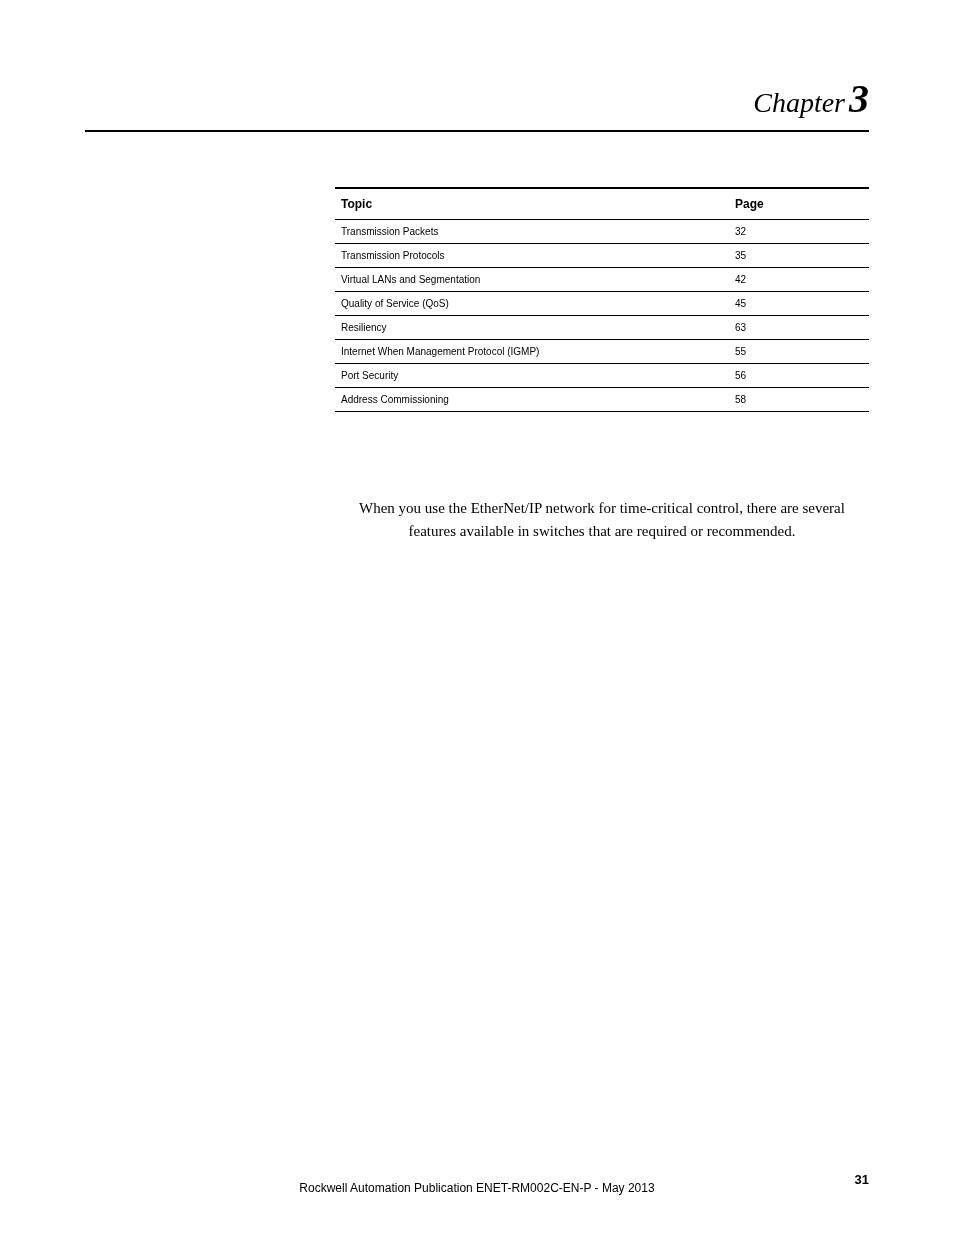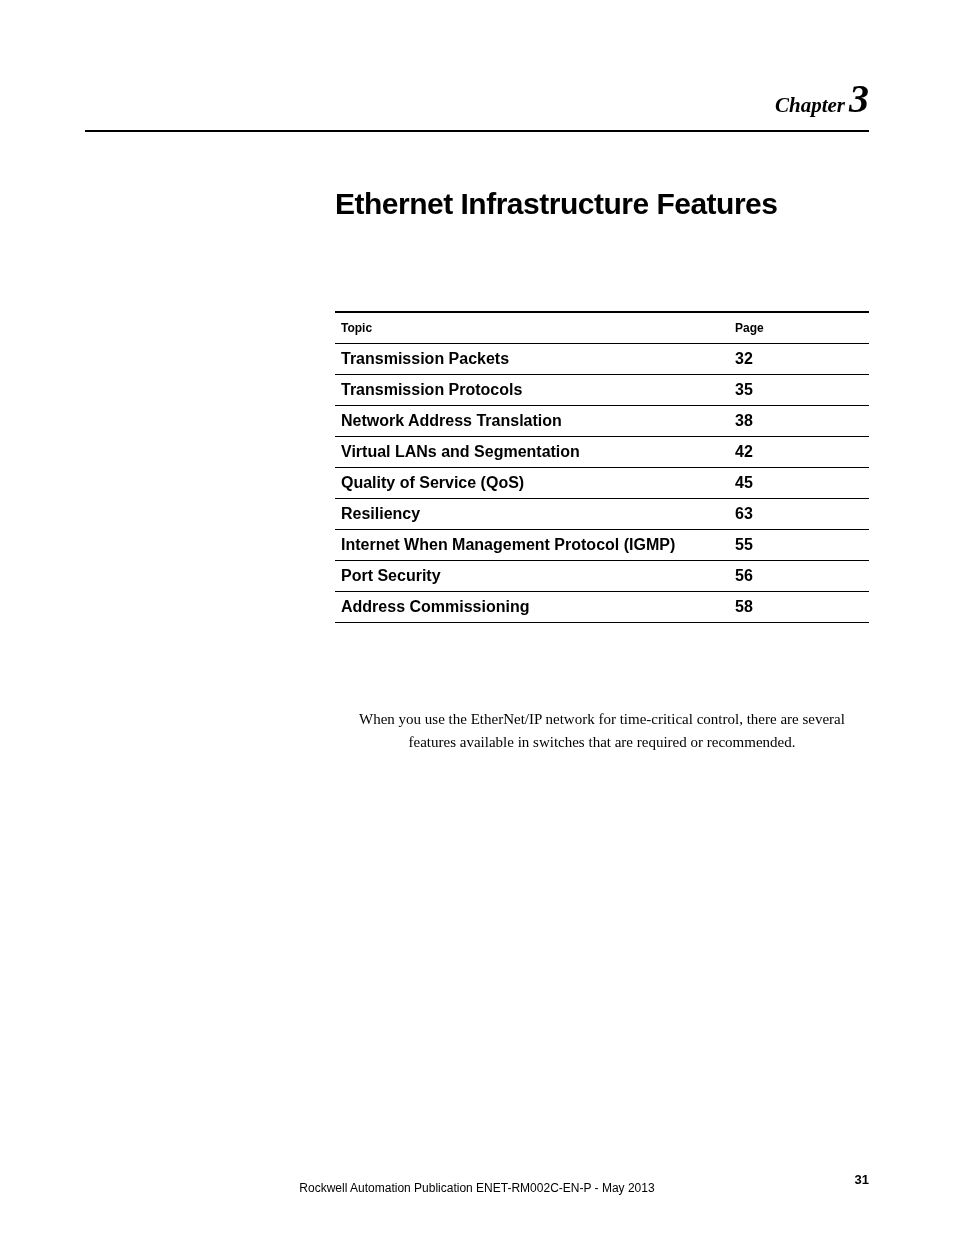--- a/index.html
+++ b/index.html
@@ -19,22 +19,22 @@
       padding: 75px 85px 0 85px;
       height: 100%;
       position: relative;
     }
     .chapter-header {
       text-align: right;
       margin-bottom: 8px;
     }
     .chapter-label {
       font-style: italic;
-      font-weight: bold;
-      font-size: 21px;
+      font-weight: normal;
+      font-size: 28px;
       font-family: Georgia, serif;
     }
     .chapter-number {
       font-style: italic;
       font-weight: bold;
       font-size: 40px;
       font-family: Georgia, serif;
       margin-left: 4px;
     }
     .header-rule {
@@ -69,23 +69,22 @@
       font-size: 12px;
       padding: 8px 6px;
     }
     .toc-table th.page-col {
       width: 140px;
     }
     .toc-table tbody tr {
       border-bottom: 1px solid #000;
     }
     .toc-table td {
-      font-size: 16px;
+      font-size: 10px;
       padding: 6px 6px;
-      font-weight: bold;
     }
     .body-text {
       font-family: Georgia, 'Times New Roman', serif;
       font-size: 15px;
       line-height: 1.5;
       margin-top: 85px;
       text-align: center;
     }
     .footer {
       position: absolute;
@@ -116,41 +115,36 @@
 <div class="page">
 
   <div class="chapter-header">
     <span class="chapter-label">Chapter</span><span class="chapter-number">3</span>
   </div>
 
   <hr class="header-rule">
 
   <div class="content-area">
 
-    <h1 class="title">Ethernet Infrastructure Features</h1>
 
     <table class="toc-table">
       <thead>
         <tr>
           <th>Topic</th>
           <th class="page-col">Page</th>
         </tr>
       </thead>
       <tbody>
         <tr>
           <td>Transmission Packets</td>
           <td>32</td>
         </tr>
         <tr>
           <td>Transmission Protocols</td>
           <td>35</td>
-        </tr>
-        <tr>
-          <td>Network Address Translation</td>
-          <td>38</td>
         </tr>
         <tr>
           <td>Virtual LANs and Segmentation</td>
           <td>42</td>
         </tr>
         <tr>
           <td>Quality of Service (QoS)</td>
           <td>45</td>
         </tr>
         <tr>

